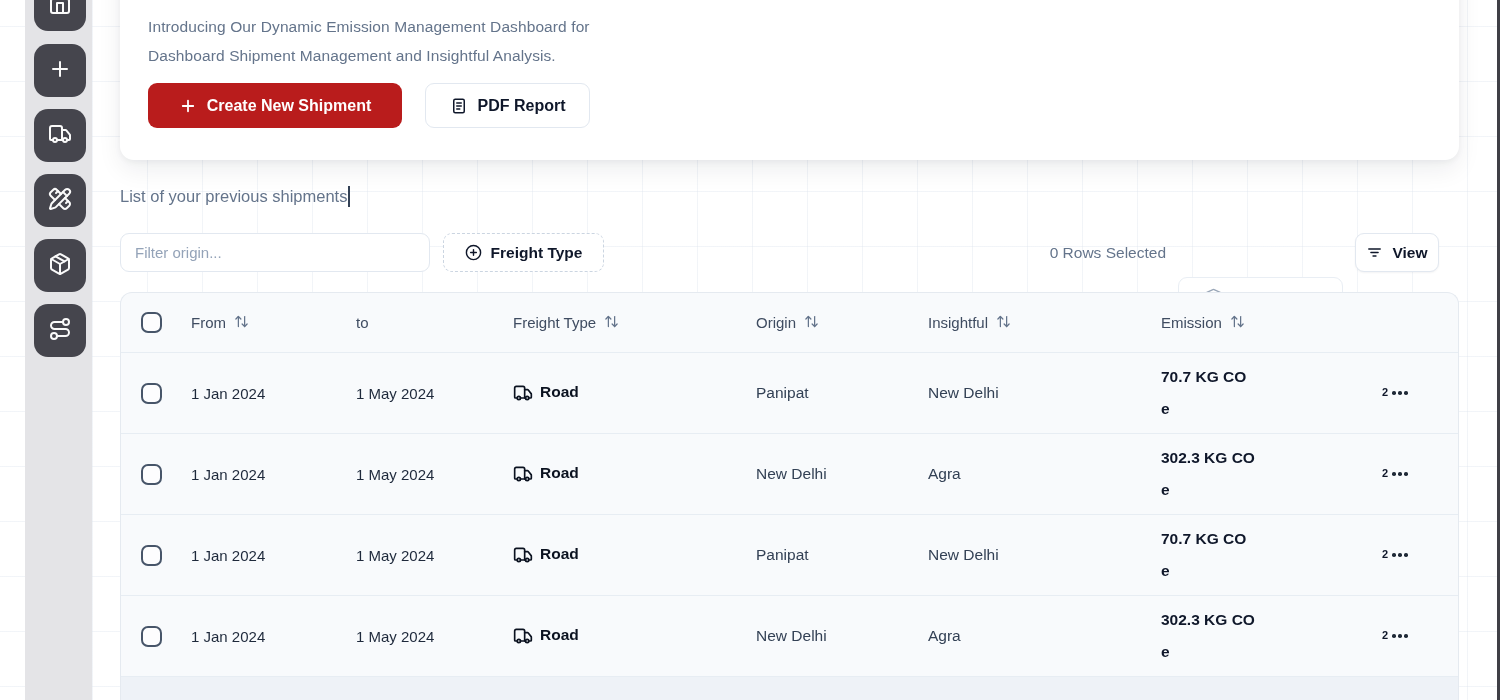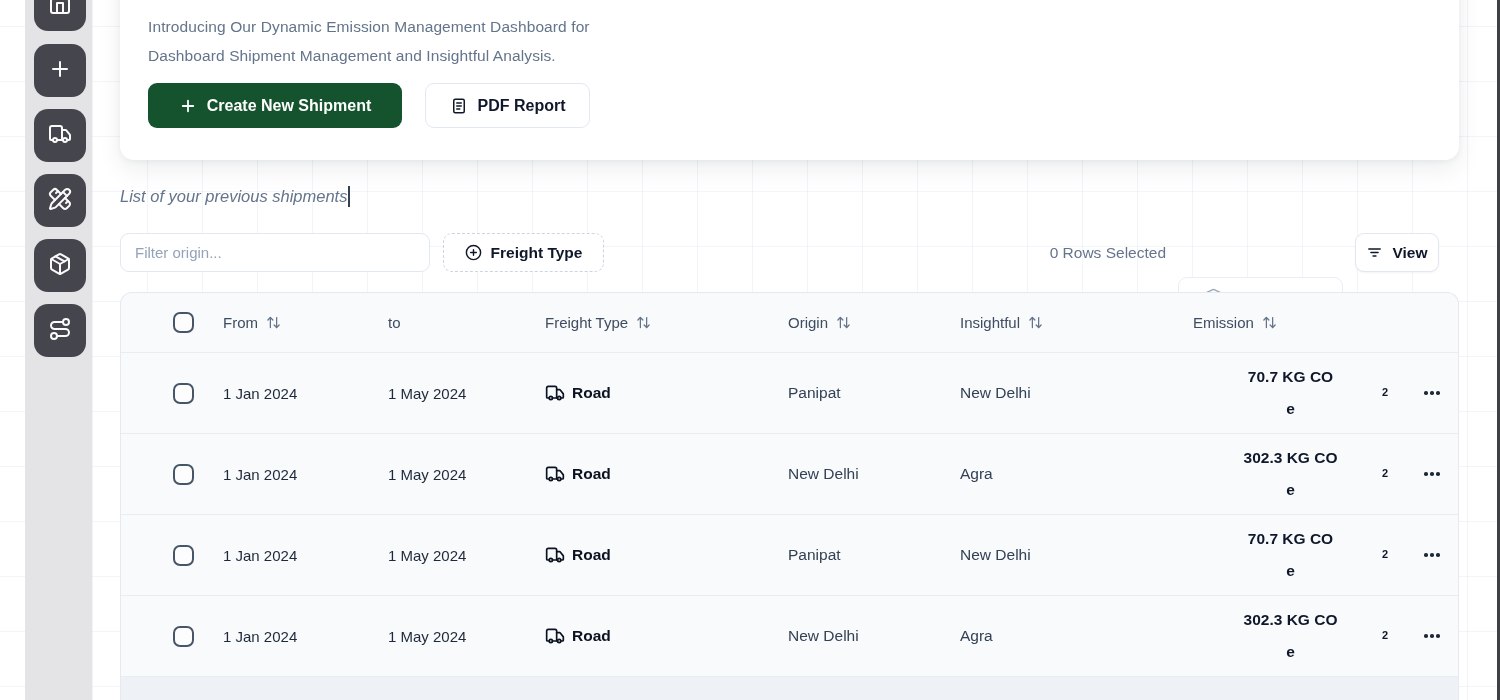--- a/index.html
+++ b/index.html
@@ -41,31 +41,31 @@
     position:absolute; left:28px; top:54px;
     font-size:15.5px; line-height:29px; color:#64748b; letter-spacing:.1px;
   }
   .hero-actions { position:absolute; left:28px; top:125px; display:flex; gap:23px; }
   .btn {
     display:inline-flex; align-items:center; justify-content:center; gap:10px;
     height:45px; border-radius:9px; font-size:16px; cursor:pointer;
     border:1px solid transparent; white-space:nowrap;
   }
   .btn-primary {
-    background:#14532d; color:#ffffff; font-weight:700; width:254px;
+    background:#b91c1c; color:#ffffff; font-weight:700; width:254px;
   }
   .btn-outline {
     background:#ffffff; color:#0f172a; font-weight:700; width:165px;
     border:1px solid #e2e8f0;
   }
   .btn svg { width:18px; height:18px; }
   
   .list-heading {
     position:absolute; left:120px; top:186px; z-index:3;
-    font-size:16.5px; color:#64748b; display:flex; align-items:center;font-style:italic;
+    font-size:16.5px; color:#64748b; display:flex; align-items:center;
   }
   .text-cursor { width:2px; height:21px; background:#334155; margin-left:1px; }
   
   .toolbar { position:absolute; left:0; top:233px; width:1500px; height:39px; z-index:3; }
   .filter-input {
     position:absolute; left:120px; width:310px; height:39px;
     border:1px solid #e2e8f0; border-radius:9px; background:#fff;
     font-family:inherit; font-size:15px; color:#334155; padding:0 14px; outline:none;
   }
   .filter-input::placeholder { color:#94a3b8; }
@@ -90,21 +90,21 @@
     border-radius:12px 12px 0 0; overflow:hidden; z-index:3;
   }
   .t-row {
     display:grid;
     grid-template-columns:70px 165px 157px 243px 172px 233px 227px 1fr;
     align-items:center; border-bottom:1px solid #e7edf3;
   }
   .t-head { height:60px; }
   .t-body { height:81px; }
   .t-footer { height:24px; background:#eef2f7; }
-  .cell { display:flex; align-items:center; gap:8px; min-width:0;margin-left:32px; }
+  .cell { display:flex; align-items:flex-start; gap:8px; min-width:0; }
   .cell-check { padding-left:20px; }
   .checkbox {
     width:21px; height:21px; border:2px solid #475569; border-radius:7px;
     background:#fdfdfe; cursor:pointer; flex:none;
   }
   .th { font-size:15px; font-weight:500; color:#3f4c61; }
   .th svg { width:15px; height:15px; color:#64748b; flex:none; }
   .td-date { font-size:15px; color:#1e293b; }
   .td-freight { font-size:15.5px; font-weight:700; color:#0b1220; gap:7px; }
   .td-freight svg { width:20px; height:20px; flex:none; }

